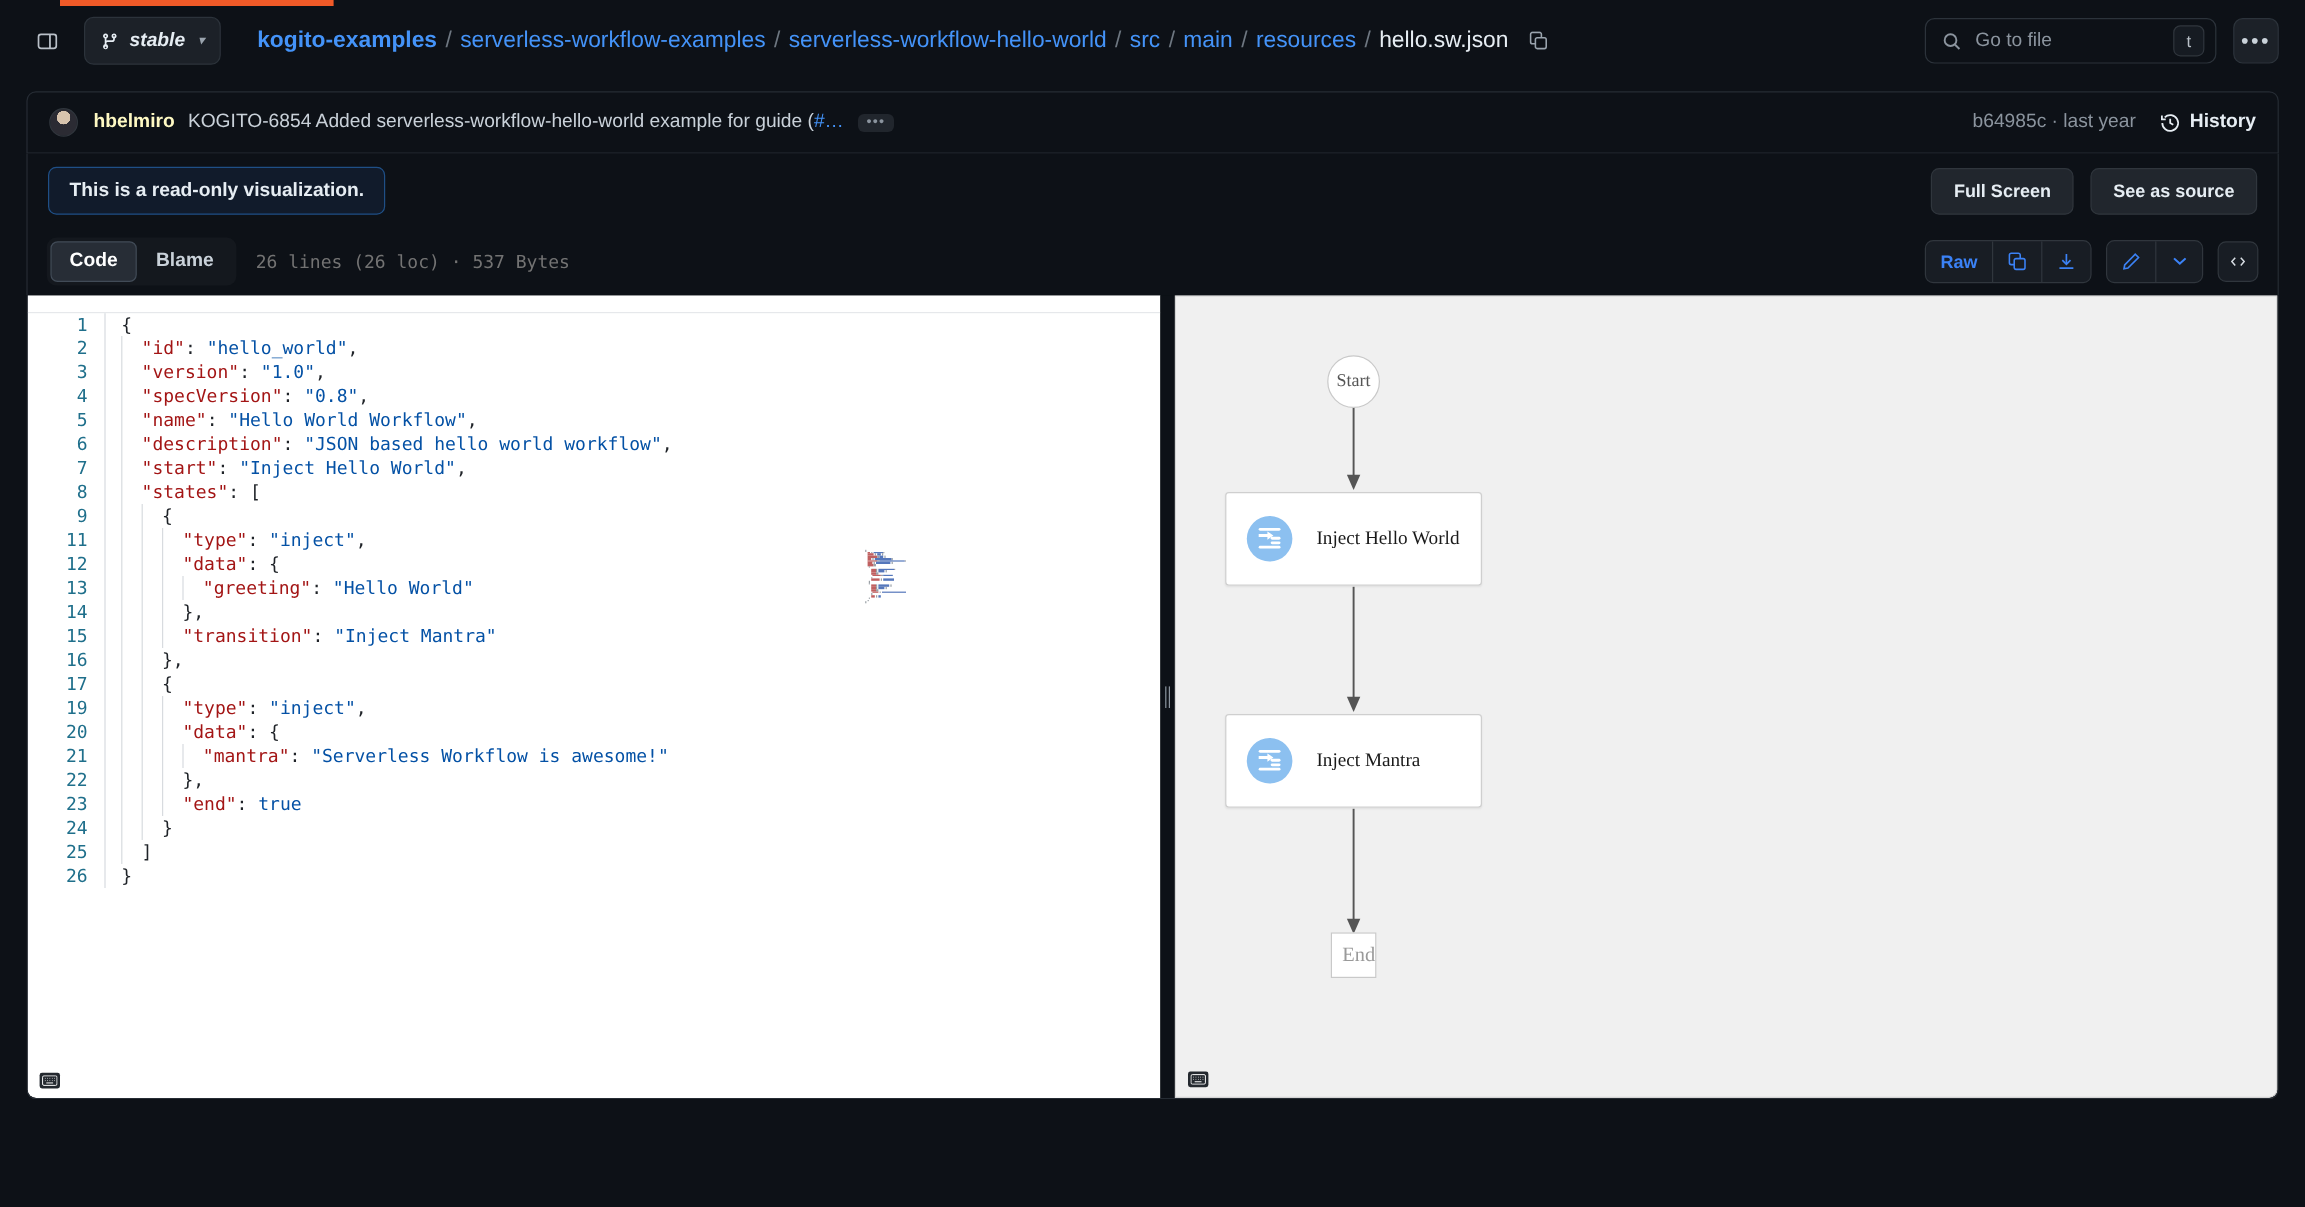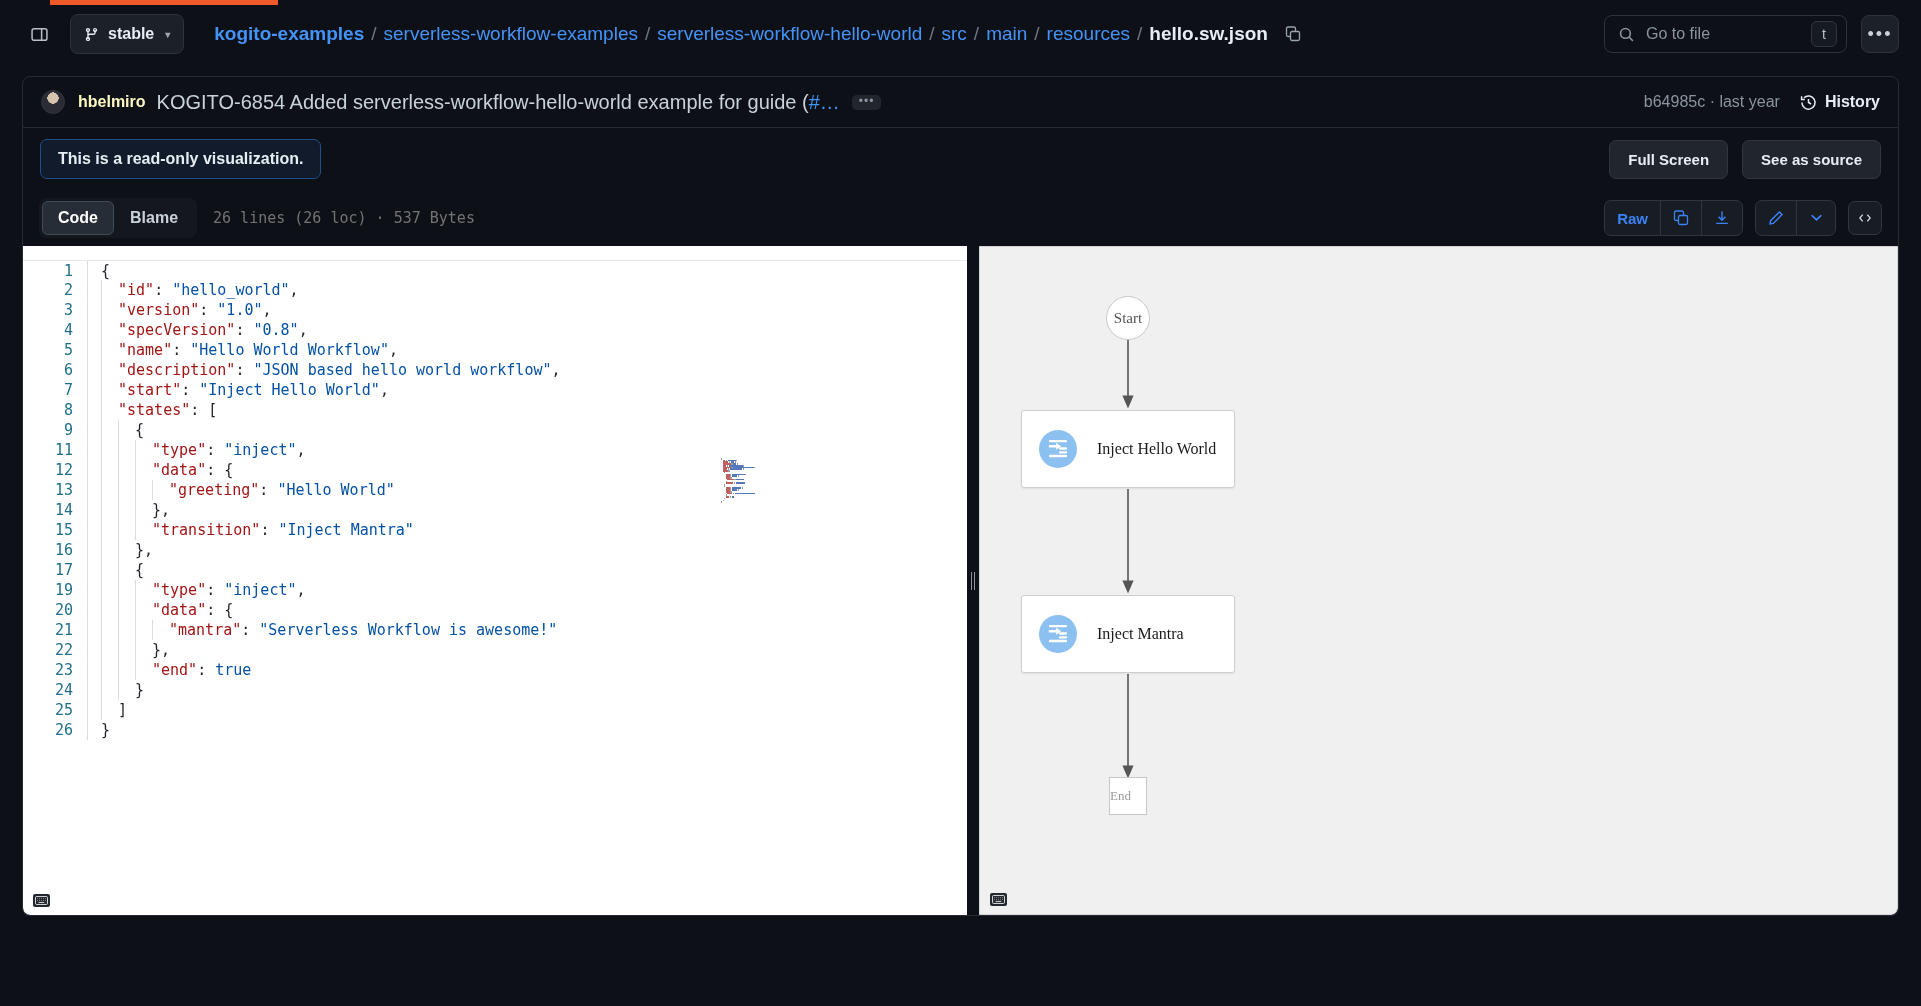--- a/index.html
+++ b/index.html
@@ -25,32 +25,32 @@
   .sidebar-toggle {
     width: 34px; height: 34px; border: 0; background: transparent;
     display: flex; align-items: center; justify-content: center;
     color: #b9c0c8; border-radius: 6px; cursor: pointer;
   }
   .branch-btn {
     display: flex; align-items: center; gap: 9px;
     height: 40px; padding: 16px 13px; margin-left: 14px;
     border: 1px solid #2c333b; border-radius: 8px;
     background: #1c2128; color: #e6edf3;
-    font-size: 16px; font-weight: bold; cursor: pointer;
+    font-size: 16px; font-weight: bold; cursor: pointer; font-style: italic;
   }
   .branch-btn .caret { color: #9aa4ae; font-size: 10px; margin-left: 2px; }
 
   .breadcrumb {
     display: flex; align-items: baseline; gap: 7px;
     margin-left: 30px; font-size: 19px; white-space: nowrap;
   }
   .breadcrumb a { color: #4493f8; text-decoration: none; cursor: pointer; }
   .breadcrumb a.strong { font-weight: bold; }
   .breadcrumb .sep { color: #6e7781; }
-  .breadcrumb .current { color: #e6edf3; font-weight: bold; }
+  .breadcrumb .current { color: #e6edf3; font-weight: normal; }
   .copy-path {
     margin-left: 12px; width: 26px; height: 26px; border: 0; background: transparent;
     color: #9aa4ae; display: inline-flex; align-items: center; justify-content: center;
     cursor: pointer;
   }
 
   .header-right {
     margin-left: auto; display: flex; align-items: center; gap: 14px;
   }
   .gotofile {
@@ -76,21 +76,21 @@
     position: absolute; left: 22px; top: 76px; width: 1877px; height: 52px;
     border: 1px solid #262c34; border-radius: 8px 8px 0 0;
     background: #0d1117; display: flex; align-items: center; padding: 0 18px;
   }
   .avatar {
     width: 24px; height: 24px; border-radius: 50%;
     background: radial-gradient(circle at 50% 32%, #d7c3ad 0 30%, #2b2b33 31% 100%);
     border: 1px solid #30363d; flex: none;
   }
   .commit-author { color: #fef9c3; font-size: 16px; font-weight: bold; margin-left: 13px; }
-  .commit-msg { color: #c9d1d9; font-size: 20px; margin-left: 11px; text-align: center; }
+  .commit-msg { color: #c9d1d9; font-size: 16px; margin-left: 11px; text-align: center; }
   .commit-msg .lnk { color: #4493f8; }
   .commit-ellipsis {
     margin-left: 12px; background: #21262d; border-radius: 5px;
     color: #8b949e; font-size: 12px; padding: 1px 7px 4px; line-height: 10px;
     letter-spacing: 1px; cursor: pointer;
   }
   .commit-right { margin-left: auto; display: flex; align-items: center; gap: 20px; }
   .commit-sha { color: #8b949e; font-size: 16px; }
   .history-btn {
     display: flex; align-items: center; gap: 8px; color: #e6edf3;
@@ -208,22 +208,22 @@
 
   .start-node {
     position: absolute; width: 44px; height: 44px; border-radius: 50%;
     background: #fff; border: 1px solid #c9c9c9;
     display: flex; align-items: center; justify-content: center;
     color: #555; font-size: 15px;
   }
   .end-node {
     position: absolute; width: 38px; height: 38px;
     background: #fff; border: 1px solid #c9c9c9;
-    display: flex; align-items: center; justify-content: flex-start;
-    color: #9a9a9a; font-size: 13px;
+    display: flex; align-items: center; justify-content: flex-end;
+    color: #9a9a9a; font-size: 17px;
   }
   .state-node {
     position: absolute; width: 214px; height: 78px;
     background: #fff; border: 1px solid #cfcfcf; border-radius: 3px;
     box-shadow: 0 1px 2px rgba(0,0,0,.07);
     display: flex; align-items: center; padding-left: 17px; gap: 20px;
   }
   .inject-icon {
     width: 38px; height: 38px; border-radius: 50%; background: #8cc0f0;
     flex: none; display: flex; align-items: center; justify-content: center;

